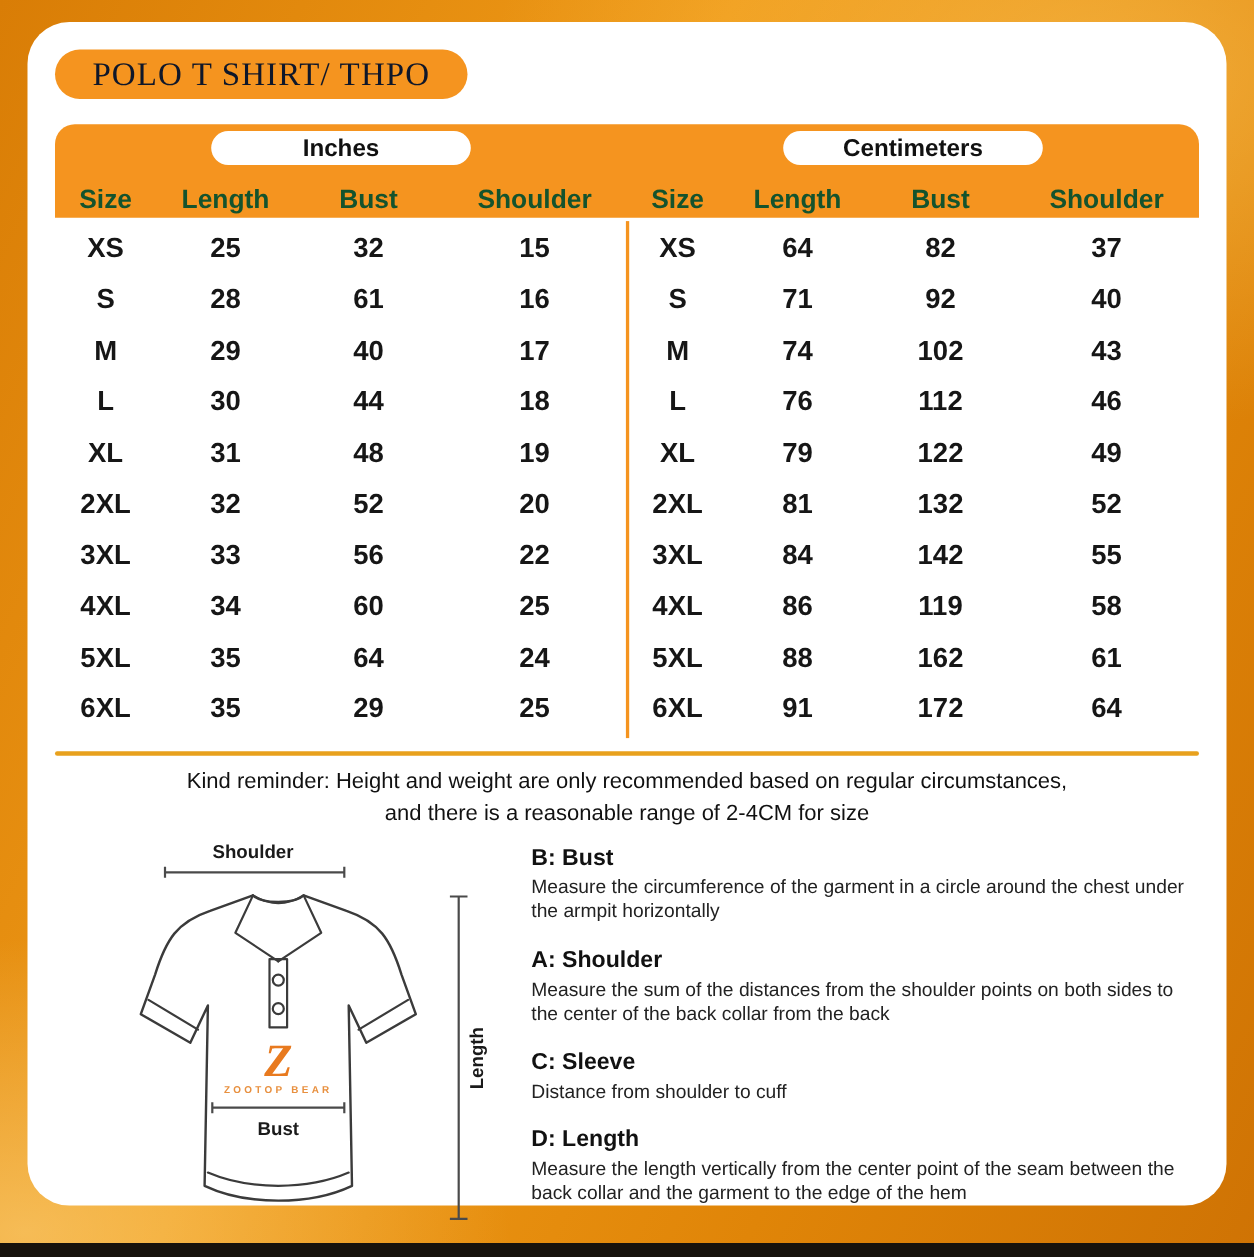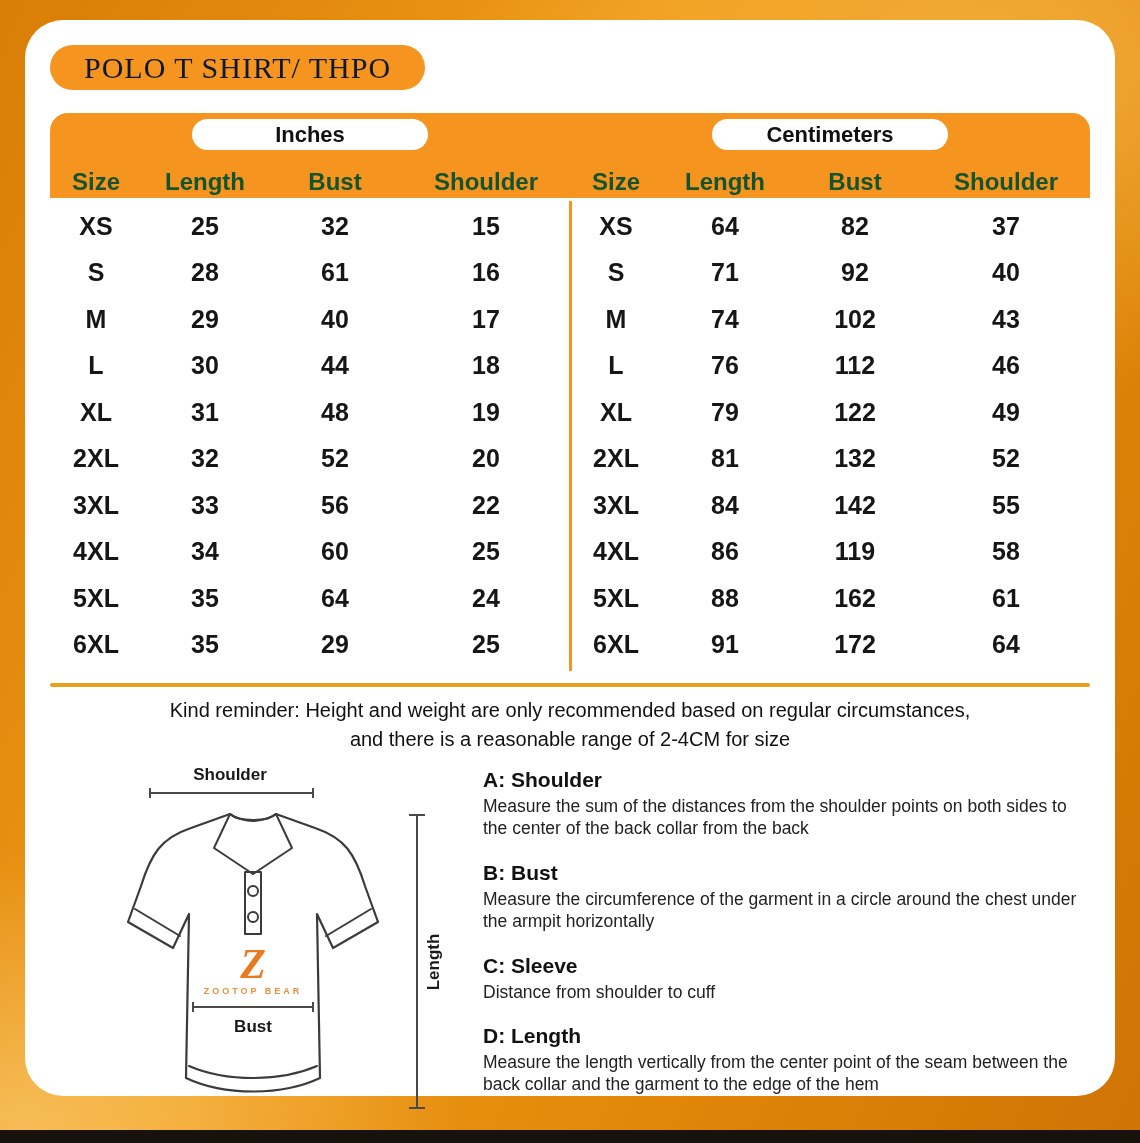--- a/index.html
+++ b/index.html
@@ -283,26 +283,26 @@
 
         <line class="meas-line" x1="324" y1="55" x2="324" y2="348"></line>
         <line class="meas-line" x1="316" y1="55" x2="332" y2="55"></line>
         <line class="meas-line" x1="316" y1="348" x2="332" y2="348"></line>
         <text class="diag-label" x="346" y="202" text-anchor="middle" transform="rotate(-90 346 202)">Length</text>
       </svg>
     </div>
 
     <div class="defs">
       <div class="def-item">
+        <div class="def-term">B: Bust</div>
+        <div class="def-desc">Measure the circumference of the garment in a circle around the chest under the armpit horizontally</div>
+      </div>
+      <div class="def-item">
         <div class="def-term">A: Shoulder</div>
         <div class="def-desc">Measure the sum of the distances from the shoulder points on both sides to the center of the back collar from the back</div>
-      </div>
-      <div class="def-item">
-        <div class="def-term">B: Bust</div>
-        <div class="def-desc">Measure the circumference of the garment in a circle around the chest under the armpit horizontally</div>
       </div>
       <div class="def-item">
         <div class="def-term">C: Sleeve</div>
         <div class="def-desc">Distance from shoulder to cuff</div>
       </div>
       <div class="def-item">
         <div class="def-term">D: Length</div>
         <div class="def-desc">Measure the length vertically from the center point of the seam between the back collar and the garment to the edge of the hem</div>
       </div>
     </div>

